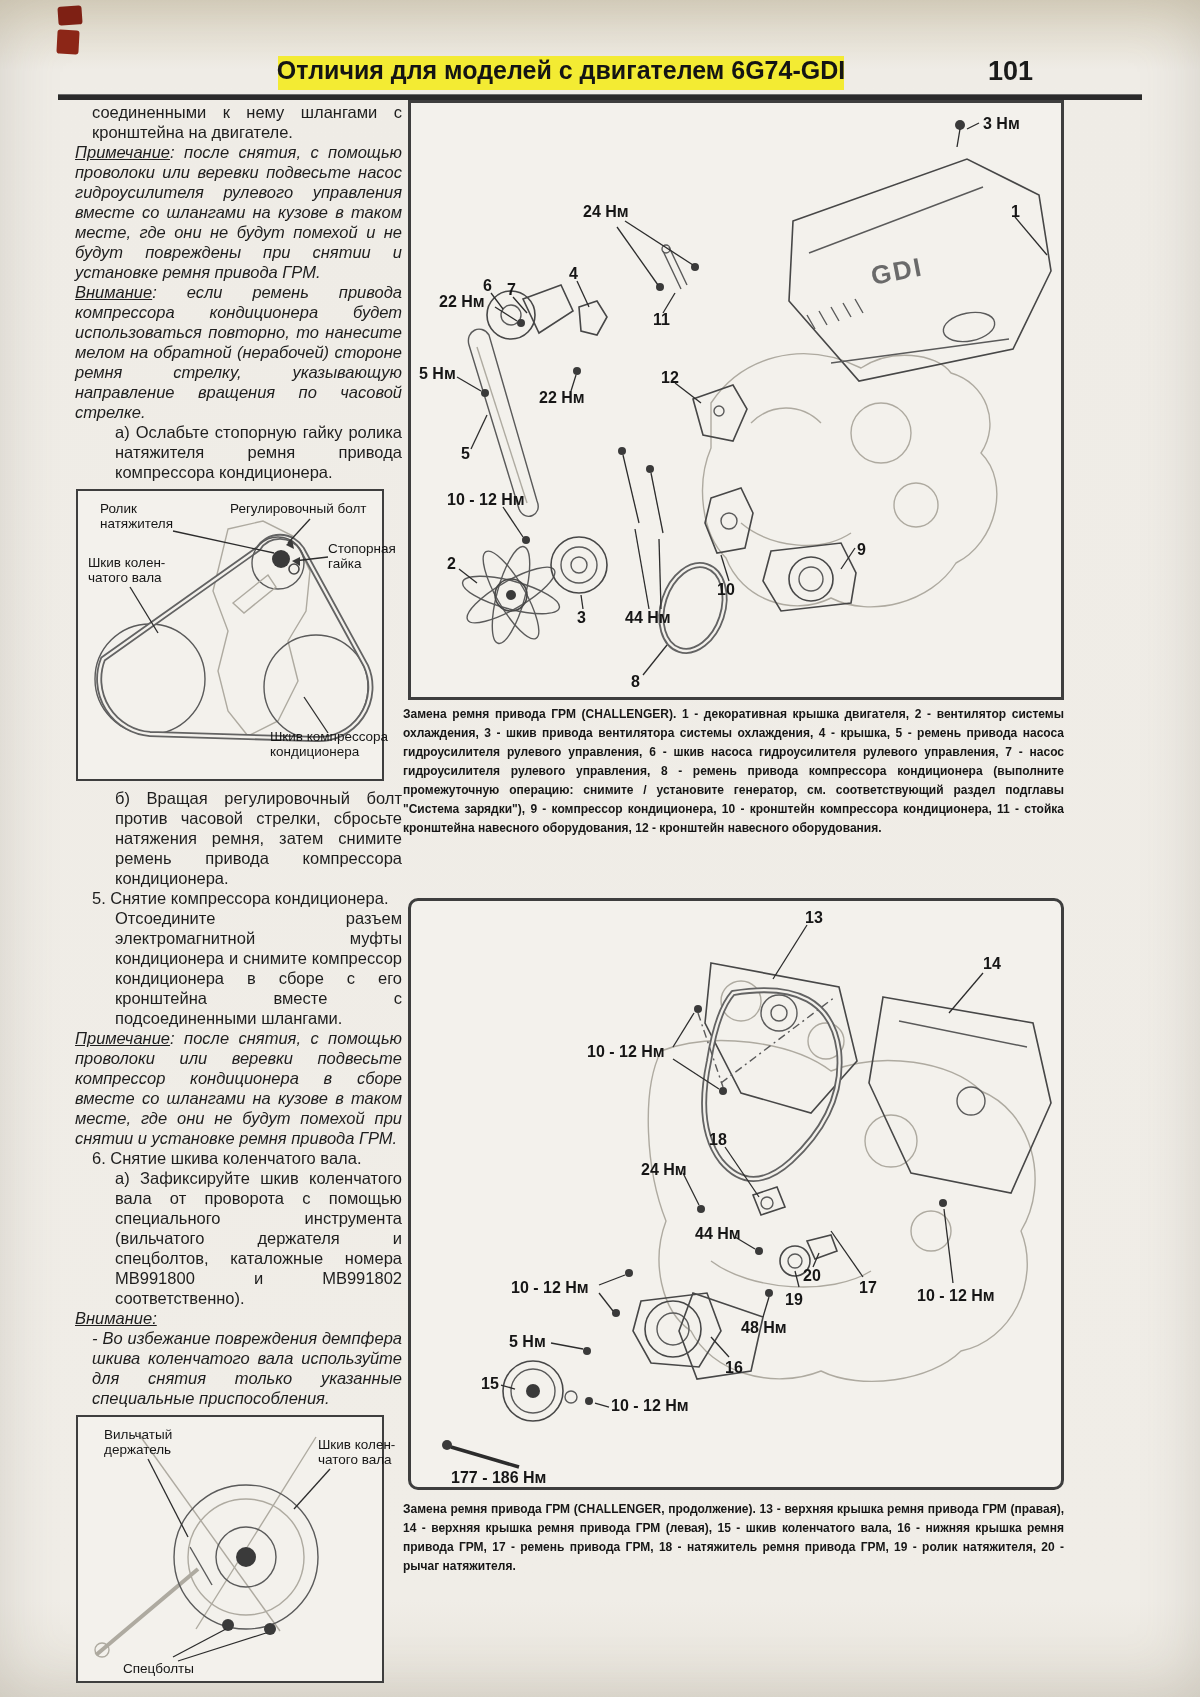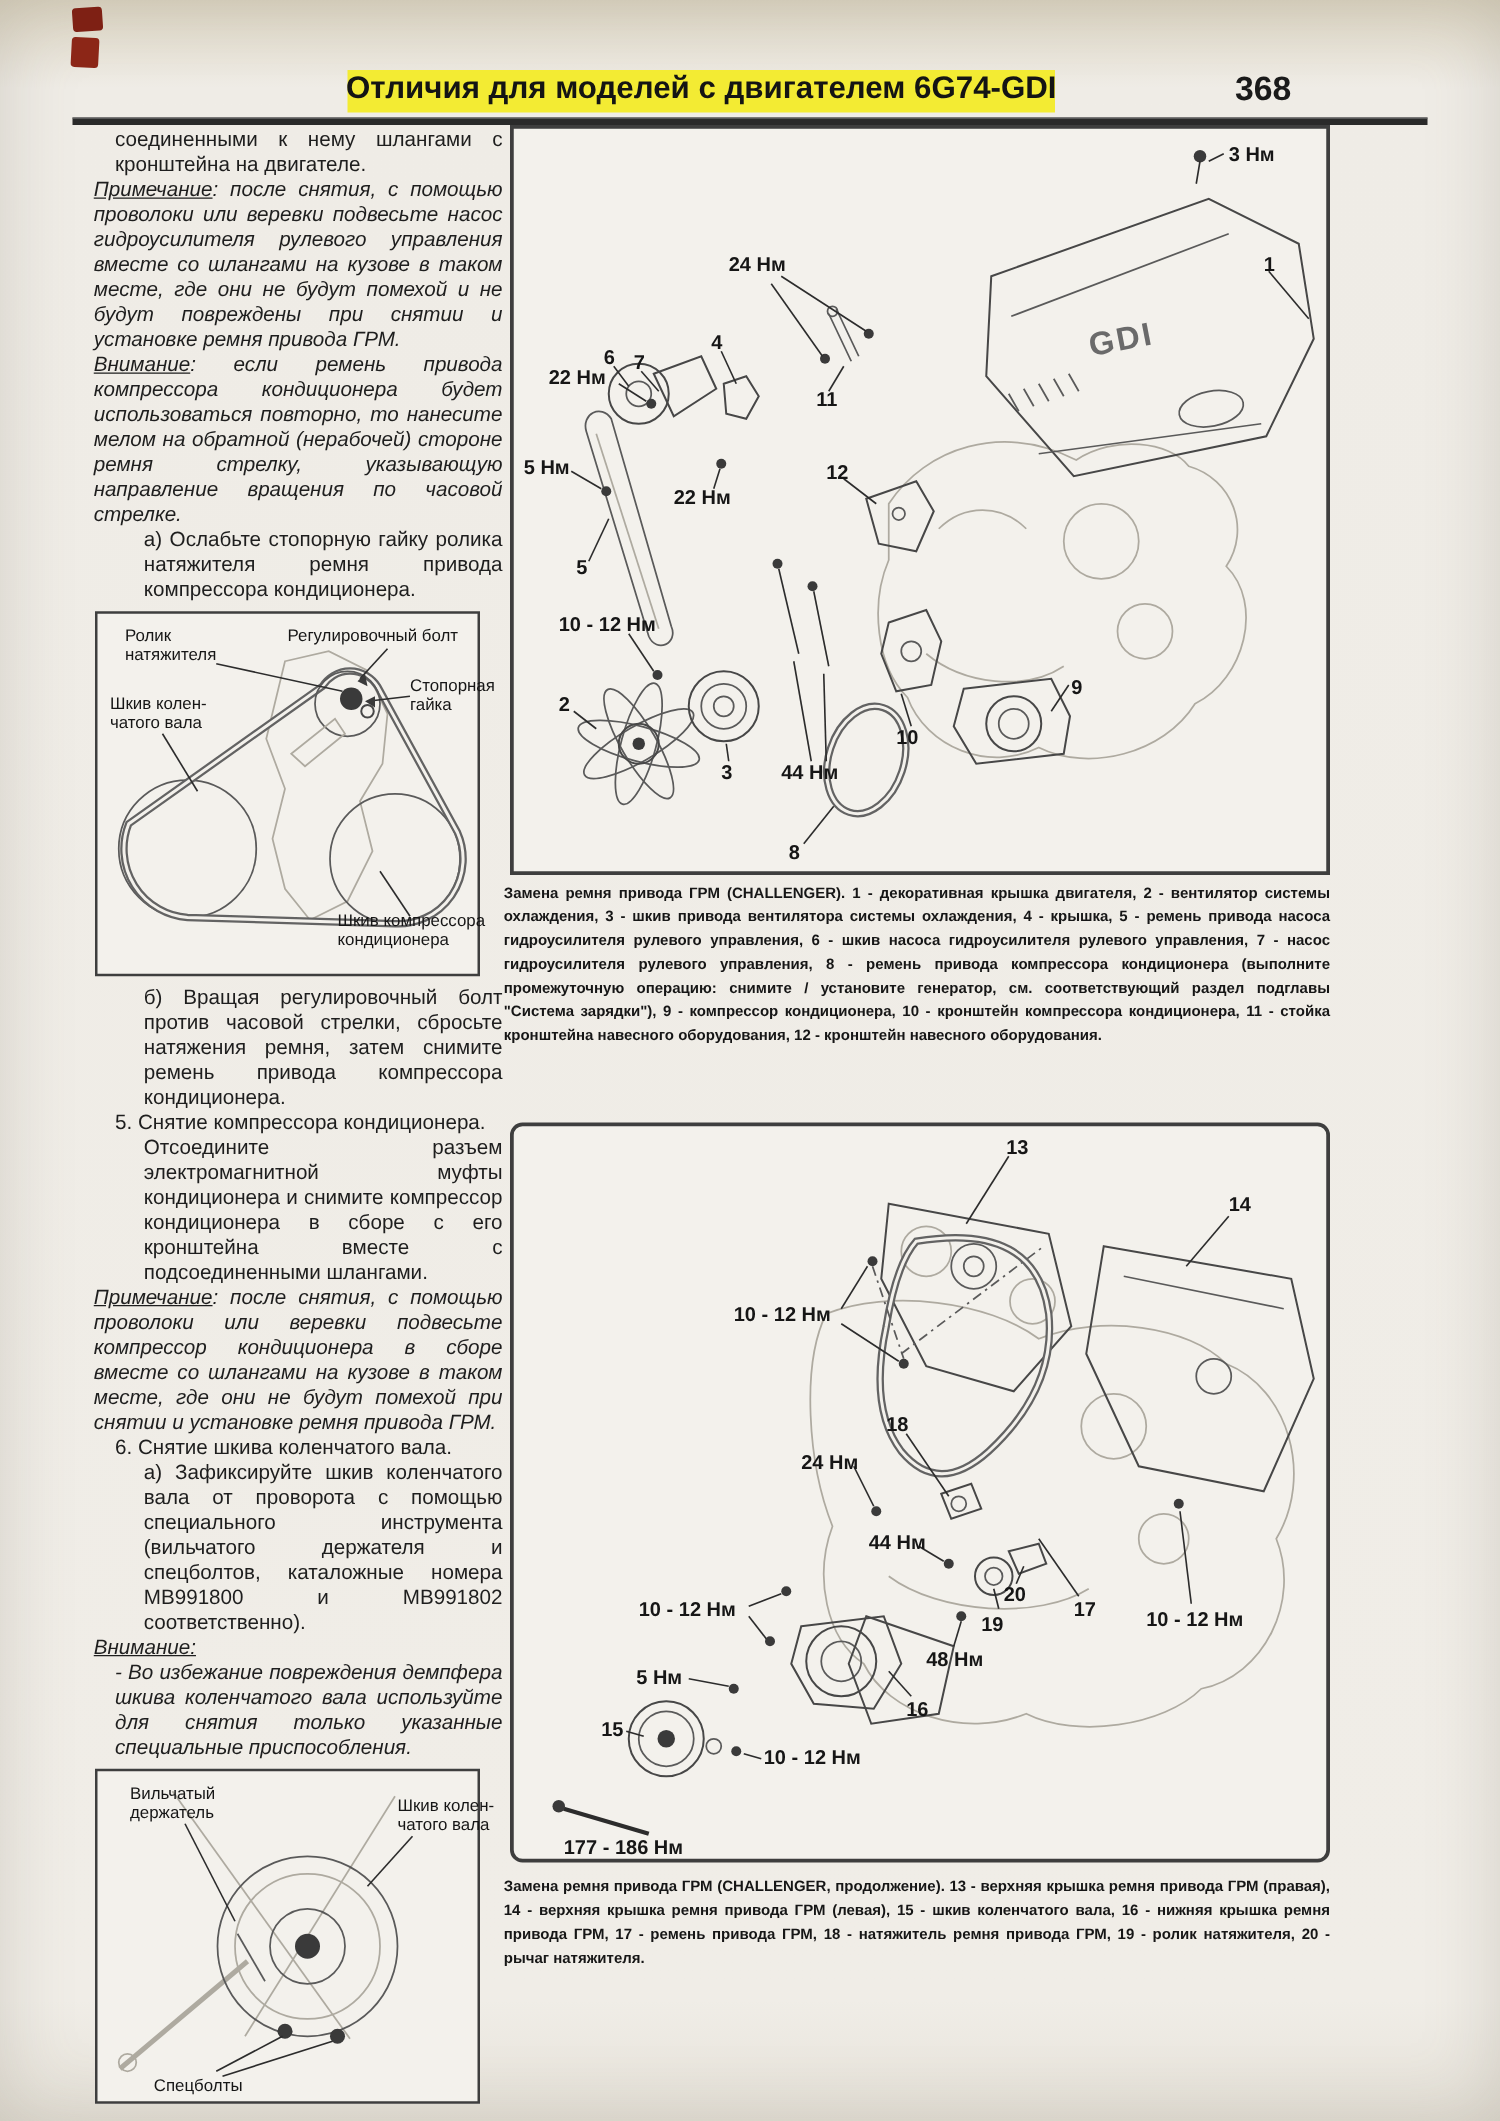--- a/index.html
+++ b/index.html
@@ -66,21 +66,21 @@
 <body>
 
 <div class="page">
 
   <div class="scan-mark mark-a"></div>
   <div class="scan-mark mark-b"></div>
 
   <div class="title-hl">
     <span>Отличия для моделей с двигателем 6G74-GDI</span>
   </div>
-  <div class="page-num">368</div>
+  <div class="page-num">101</div>
   <div class="rule"></div>
 
   <div class="col-left">
     <p class="p ind">соединенными к нему шлангами с кронштейна на двигателе.</p>
     <p class="p note"><span class="u">Примечание</span><span>: после снятия, с помощью проволоки или веревки подвесьте насос гидроусилителя рулевого управления вместе со шлангами на кузове в таком месте, где они не будут помехой и не будут повреждены при снятии и установке ремня привода ГРМ.</span></p>
     <p class="p note"><span class="u">Внимание</span><span>: если ремень привода компрессора кондиционера будет использоваться повторно, то нанесите мелом на обратной (нерабочей) стороне ремня стрелку, указывающую направление вращения по часовой стрелке.</span></p>
     <p class="p sub">а) Ослабьте стопорную гайку ролика натяжителя ремня привода компрессора кондиционера.</p>
 
     <div class="fig-box">
       <svg width="318" height="288" viewBox="0 0 318 288">

